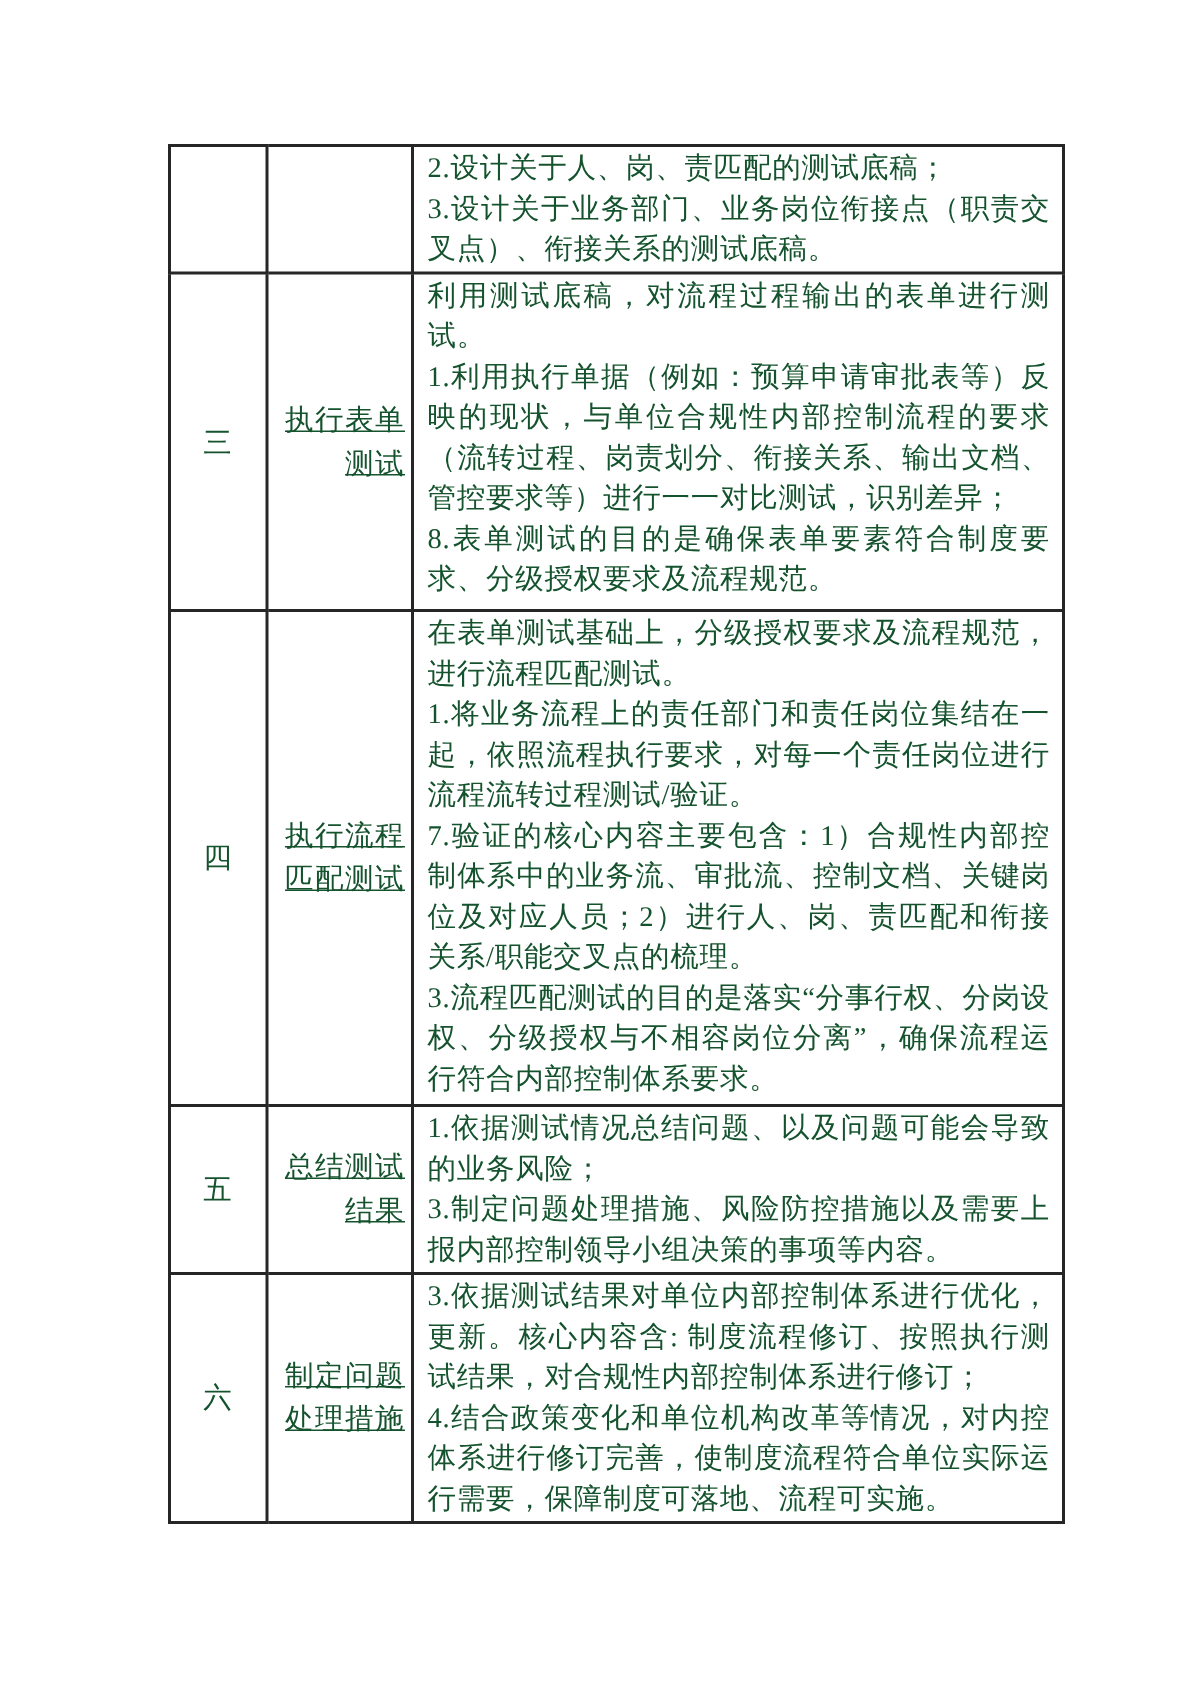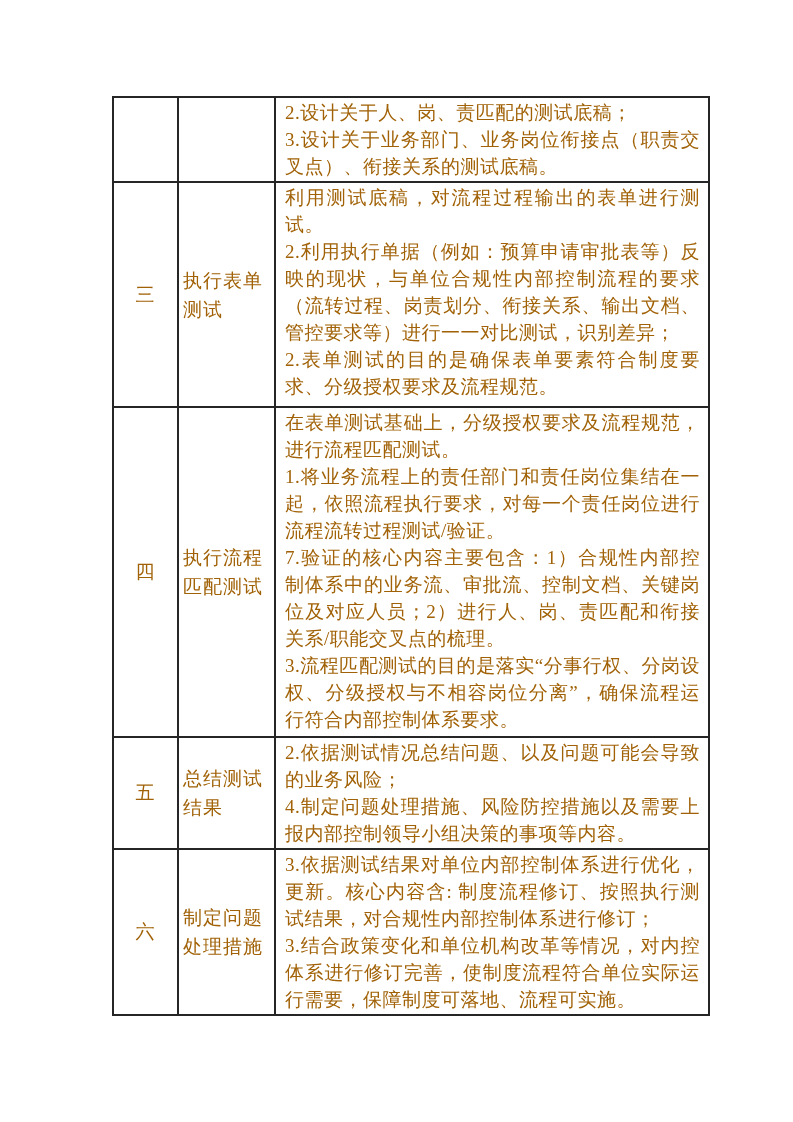--- a/index.html
+++ b/index.html
@@ -20,34 +20,35 @@
     position: absolute;
     left: 112px;
     top: 96px;
     width: 596px;
     table-layout: fixed;
     border-collapse: collapse;
   }
   table.doc-table td {
     border: 2px solid #262626;
     font-size: 19px;
-    color: #a16207;
+    color: #14532d;
   }
   td.col-num {
     text-align: center;
     vertical-align: middle;
     letter-spacing: 1px;
     padding: 0;
   }
   td.col-title {
-    text-align: left;
+    text-align: right;
     vertical-align: middle;
     line-height: 29px;
     letter-spacing: 1px;
     padding: 0 4px;
+    text-decoration: underline;
   }
   td.col-content {
     vertical-align: top;
     padding: 1px 8px 1px 9px;
   }
   td.col-content p {
     margin: 0;
     text-align: justify;
     text-justify: inter-ideograph;
     line-height: 27px;
@@ -79,49 +80,49 @@
           <p>2.设计关于人、岗、责匹配的测试底稿；</p>
           <p>3.设计关于业务部门、业务岗位衔接点（职责交叉点）、衔接关系的测试底稿。</p>
         </td>
       </tr>
 
       <tr class="row-three">
         <td class="col-num">三</td>
         <td class="col-title">执行表单测试</td>
         <td class="col-content">
           <p>利用测试底稿，对流程过程输出的表单进行测试。</p>
-          <p>2.利用执行单据（例如：预算申请审批表等）反映的现状，与单位合规性内部控制流程的要求（流转过程、岗责划分、衔接关系、输出文档、管控要求等）进行一一对比测试，识别差异；</p>
-          <p>2.表单测试的目的是确保表单要素符合制度要求、分级授权要求及流程规范。</p>
+          <p>1.利用执行单据（例如：预算申请审批表等）反映的现状，与单位合规性内部控制流程的要求（流转过程、岗责划分、衔接关系、输出文档、管控要求等）进行一一对比测试，识别差异；</p>
+          <p>8.表单测试的目的是确保表单要素符合制度要求、分级授权要求及流程规范。</p>
         </td>
       </tr>
 
       <tr class="row-four">
         <td class="col-num">四</td>
         <td class="col-title">执行流程匹配测试</td>
         <td class="col-content">
           <p>在表单测试基础上，分级授权要求及流程规范，进行流程匹配测试。</p>
           <p>1.将业务流程上的责任部门和责任岗位集结在一起，依照流程执行要求，对每一个责任岗位进行流程流转过程测试/验证。</p>
           <p>7.验证的核心内容主要包含：1）合规性内部控制体系中的业务流、审批流、控制文档、关键岗位及对应人员；2）进行人、岗、责匹配和衔接关系/职能交叉点的梳理。</p>
           <p>3.流程匹配测试的目的是落实“分事行权、分岗设权、分级授权与不相容岗位分离”，确保流程运行符合内部控制体系要求。</p>
         </td>
       </tr>
 
       <tr class="row-five">
         <td class="col-num">五</td>
         <td class="col-title">总结测试结果</td>
         <td class="col-content">
-          <p>2.依据测试情况总结问题、以及问题可能会导致的业务风险；</p>
-          <p>4.制定问题处理措施、风险防控措施以及需要上报内部控制领导小组决策的事项等内容。</p>
+          <p>1.依据测试情况总结问题、以及问题可能会导致的业务风险；</p>
+          <p>3.制定问题处理措施、风险防控措施以及需要上报内部控制领导小组决策的事项等内容。</p>
         </td>
       </tr>
 
       <tr class="row-six">
         <td class="col-num">六</td>
         <td class="col-title">制定问题处理措施</td>
         <td class="col-content">
           <p>3.依据测试结果对单位内部控制体系进行优化，更新。核心内容含: 制度流程修订、按照执行测试结果，对合规性内部控制体系进行修订；</p>
-          <p>3.结合政策变化和单位机构改革等情况，对内控体系进行修订完善，使制度流程符合单位实际运行需要，保障制度可落地、流程可实施。</p>
+          <p>4.结合政策变化和单位机构改革等情况，对内控体系进行修订完善，使制度流程符合单位实际运行需要，保障制度可落地、流程可实施。</p>
         </td>
       </tr>
 
     </tbody>
   </table>
 </div>
 
 </body></html>

